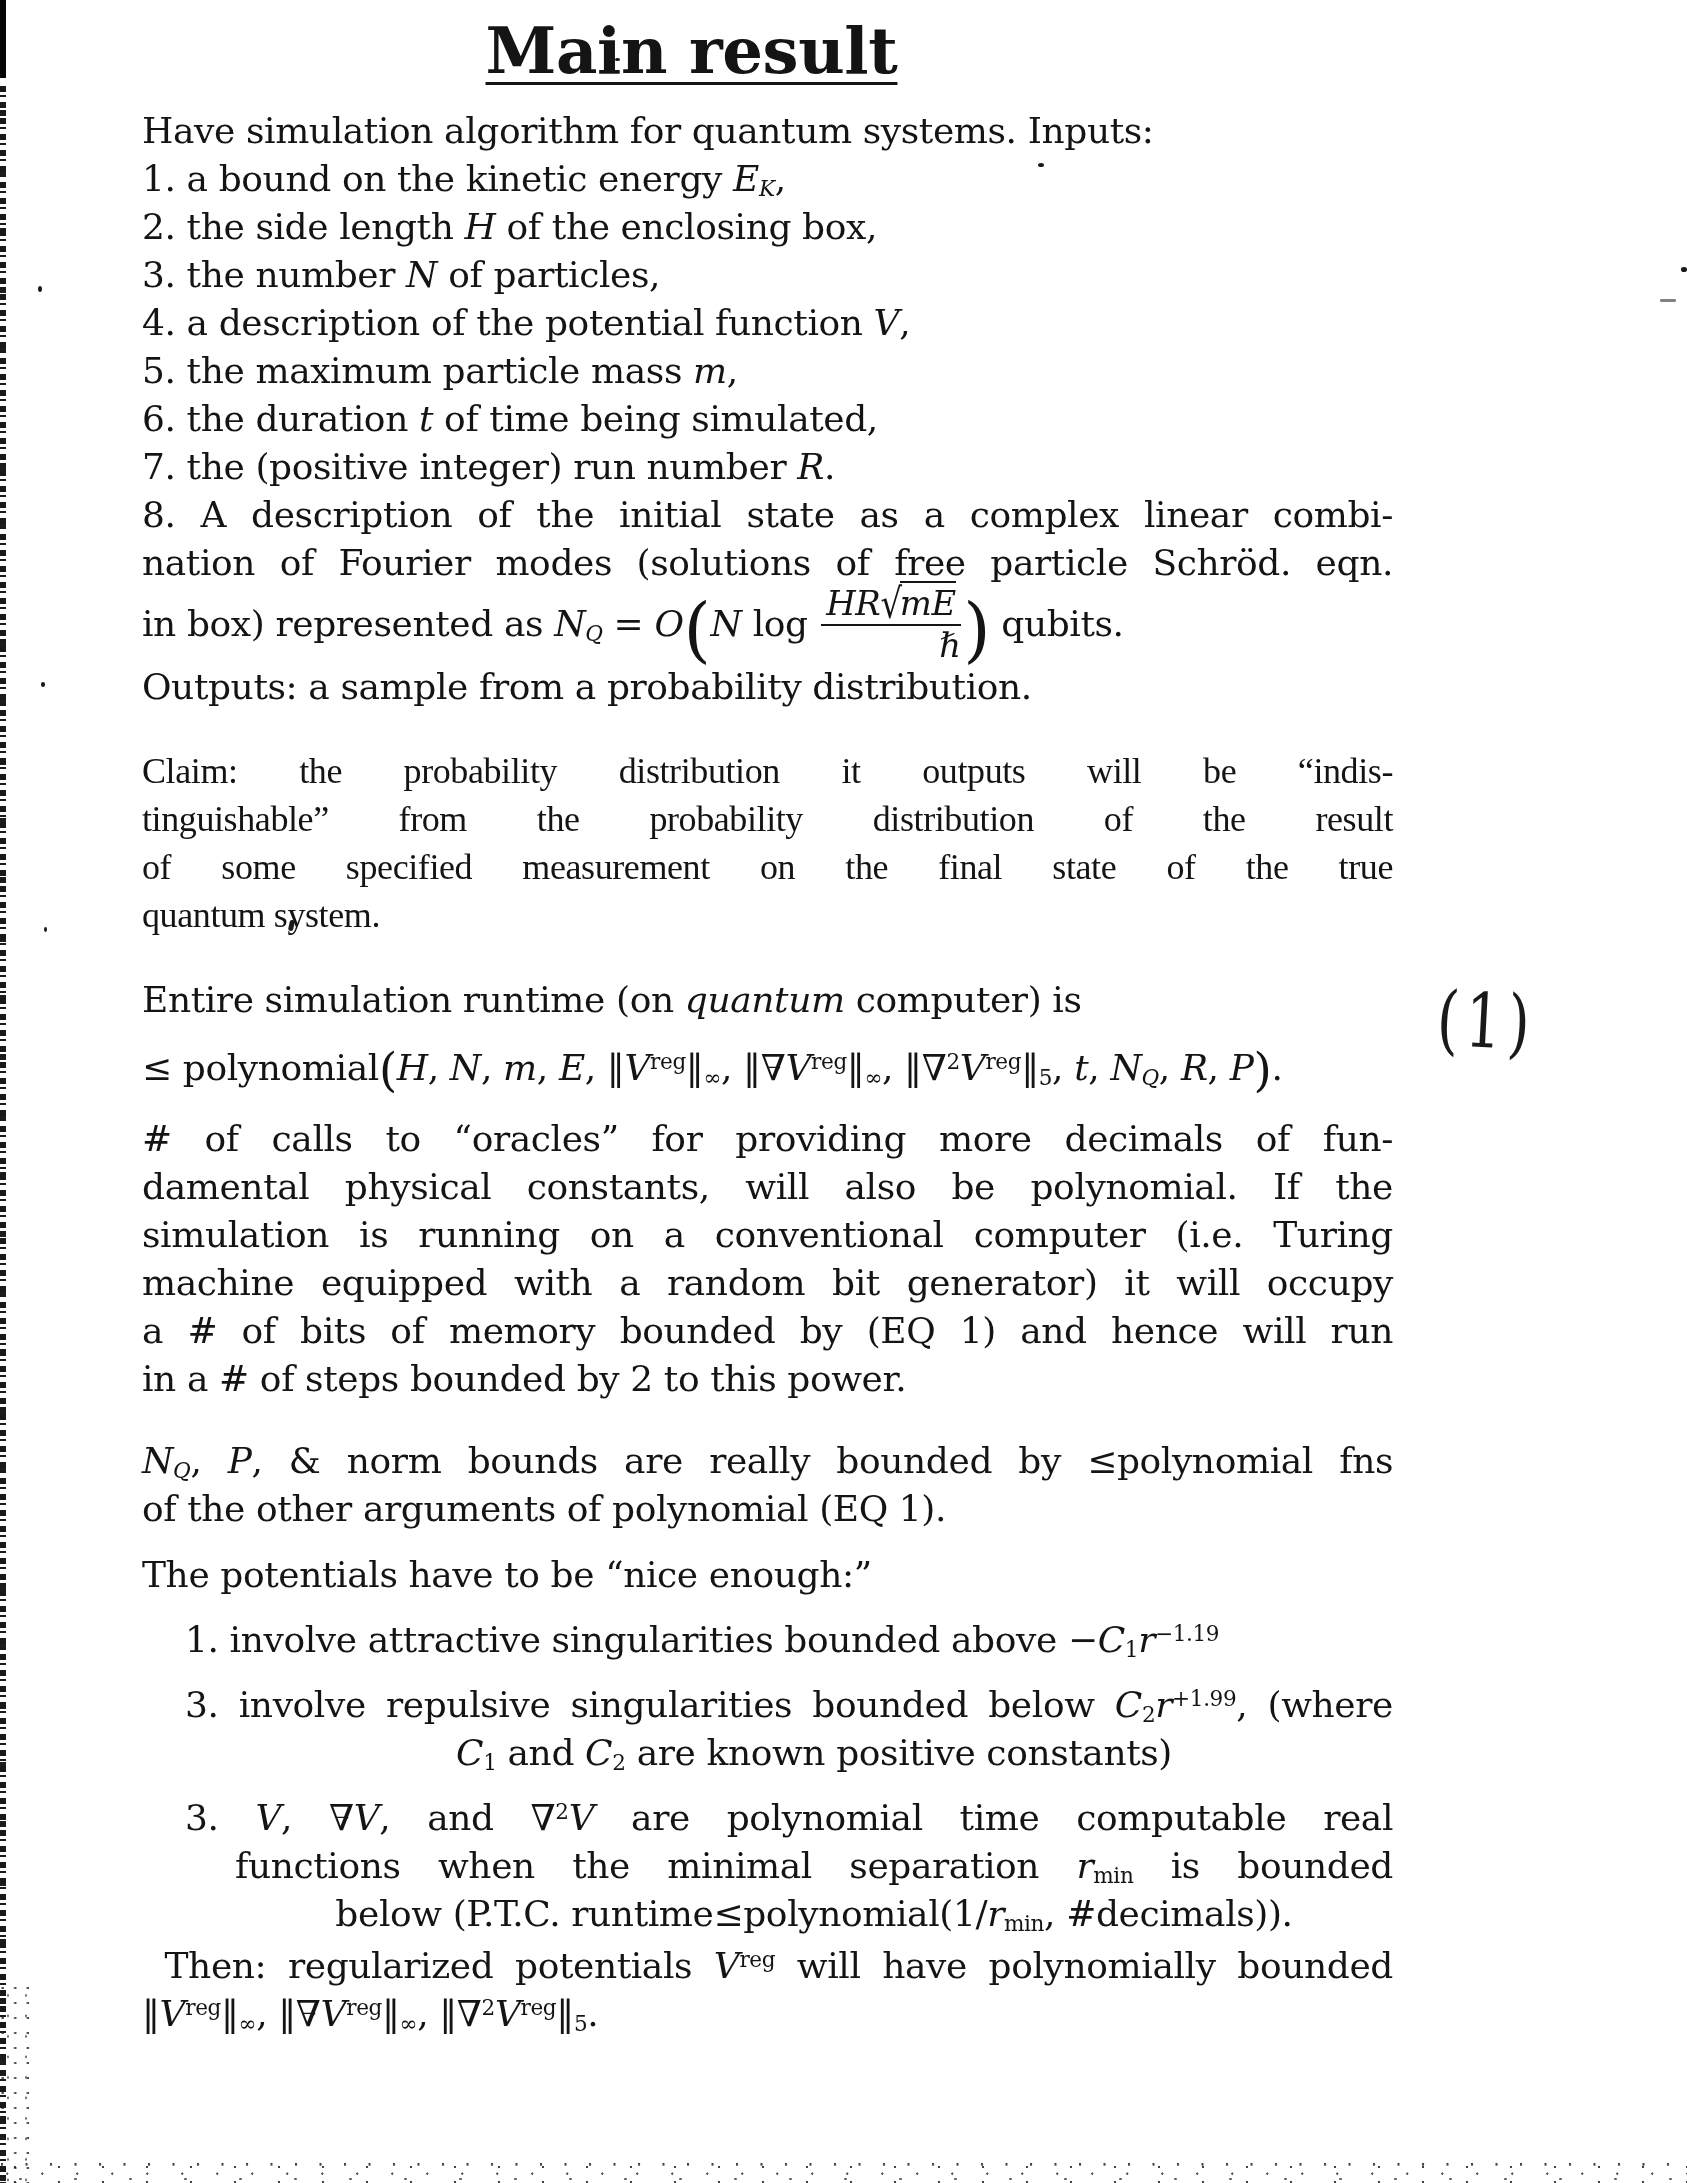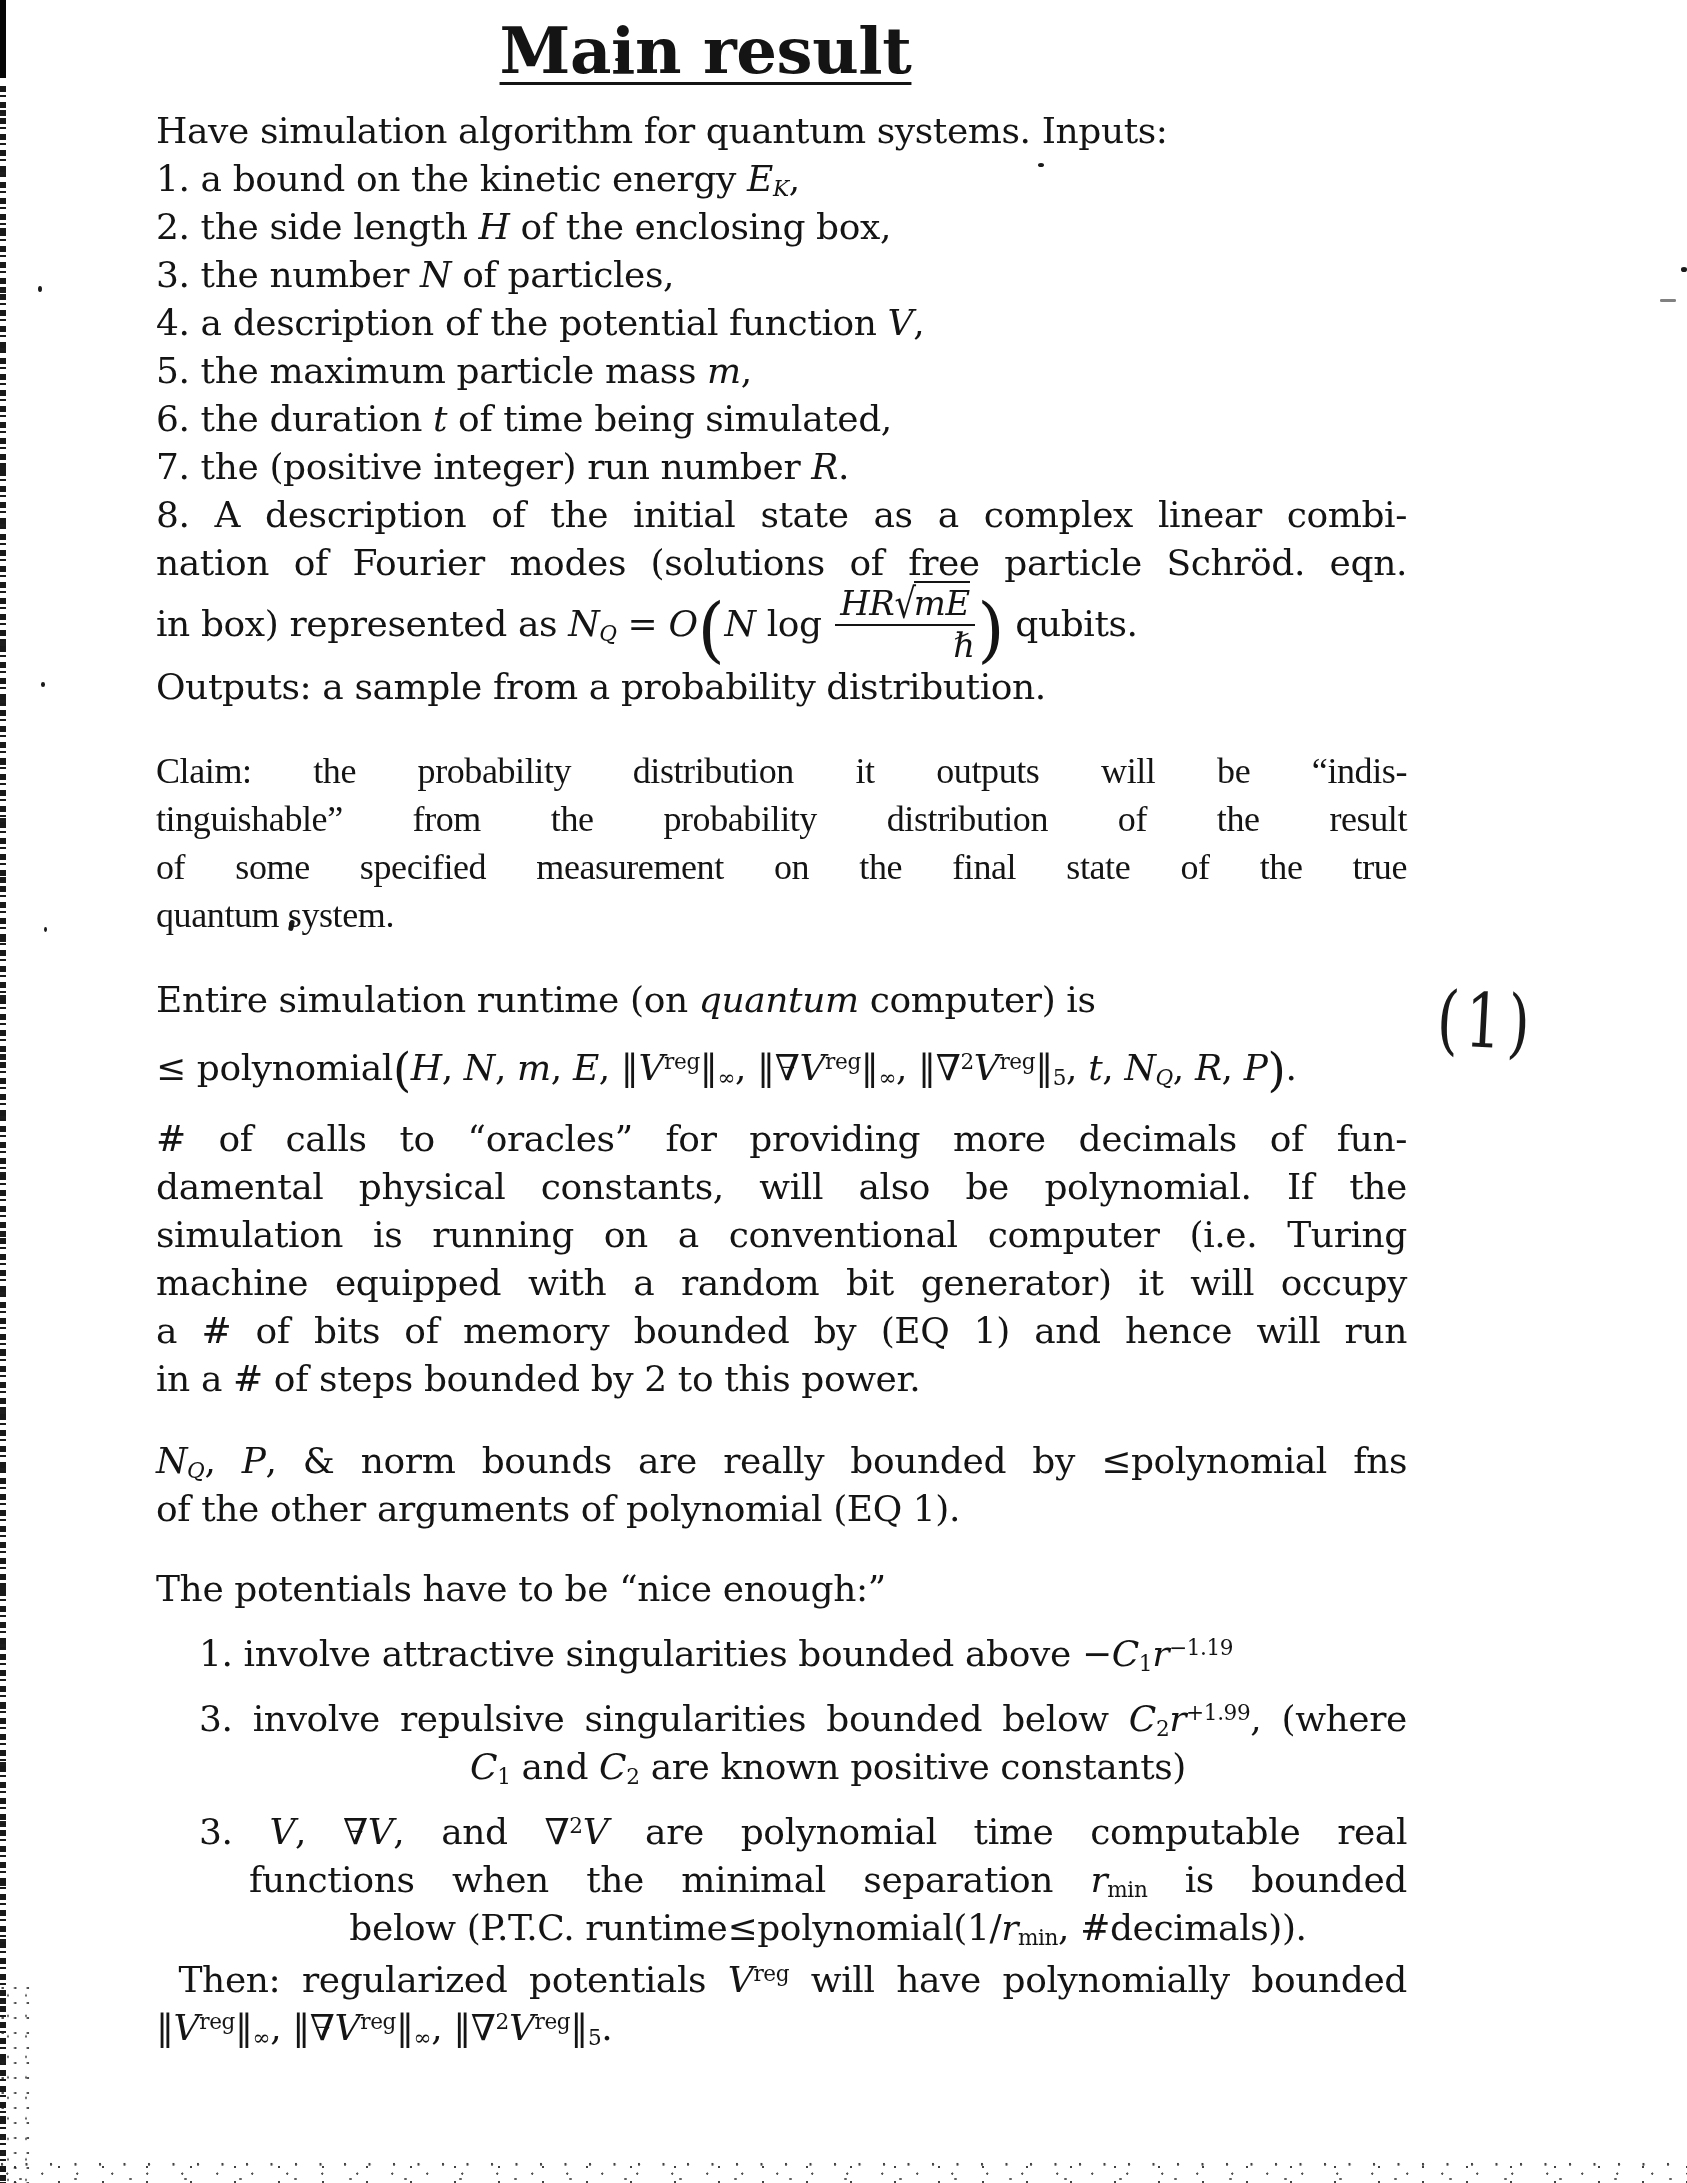--- a/index.html
+++ b/index.html
@@ -8,21 +8,21 @@
     width:1688px;height:2183px;
     background:#ffffff;
     overflow:hidden;
     color:#141414;
     font-family:"DejaVu Serif","DejaVu Sans","Liberation Serif",serif;
     font-size:36px;
     letter-spacing:-0.4px;
   }
   .content{
     position:absolute;
-    left:156px;top:12px;
+    left:142px;top:12px;
     width:1251px;
   }
   .title{
     margin:0 0 17px 0;
     font-size:64px;
     line-height:78px;
     font-weight:bold;
     text-align:center;
     text-decoration:underline;
     text-decoration-thickness:3.3px;
@@ -55,21 +55,21 @@
   .frac .num{display:block;padding:0 0.14em 0.08em;border-bottom:0.07em solid currentColor;}
   .frac .den{display:block;padding-top:0.08em;}
 
   
   .para{margin:0;}
   .m-claim{margin-top:36px;font-family:Liberation Serif, serif;}
   .m-runtime{margin-top:37px;}
   .m-eq{margin-top:20px;margin-bottom:22.5px;}
   .m-oracles{margin-top:5.3px;}
   .m-bounds{margin-top:34px;}
-  .m-potentials{margin-top:32px;}
+  .m-potentials{margin-top:18px;}
   .nice{margin-top:5.3px;}
   .nice .item{margin-left:43px;margin-top:17px;}
   .m-conclusion{margin-top:4px;}
 
   
   .eqnum{
     position:absolute;left:1437px;top:993px;
     font-size:57px;line-height:1;
     letter-spacing:6px;
     color:#1a1a1a;

